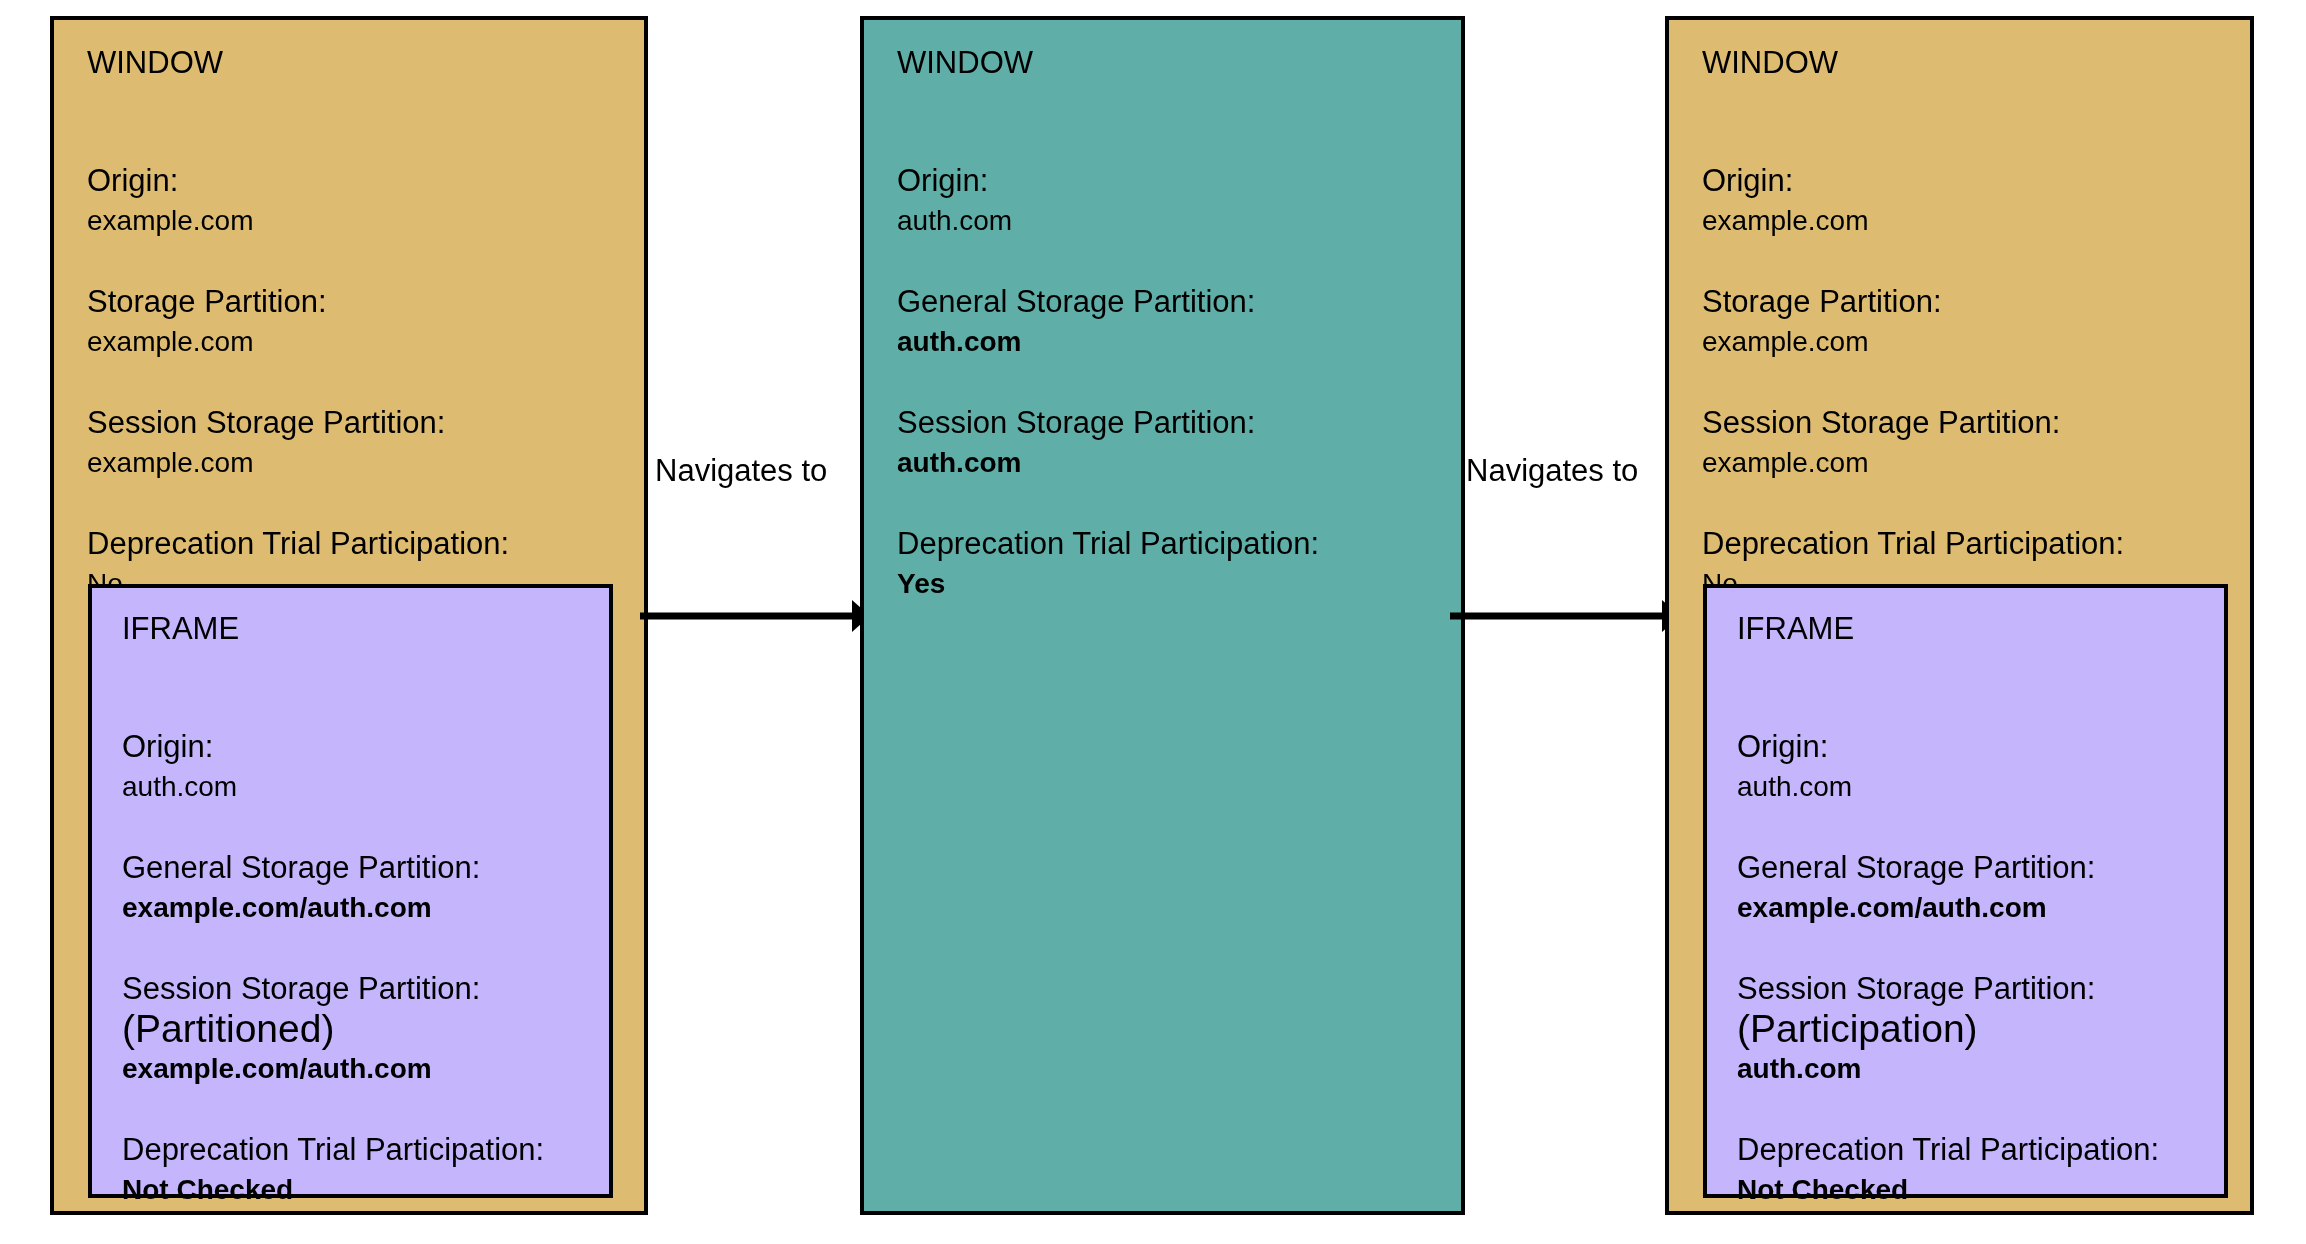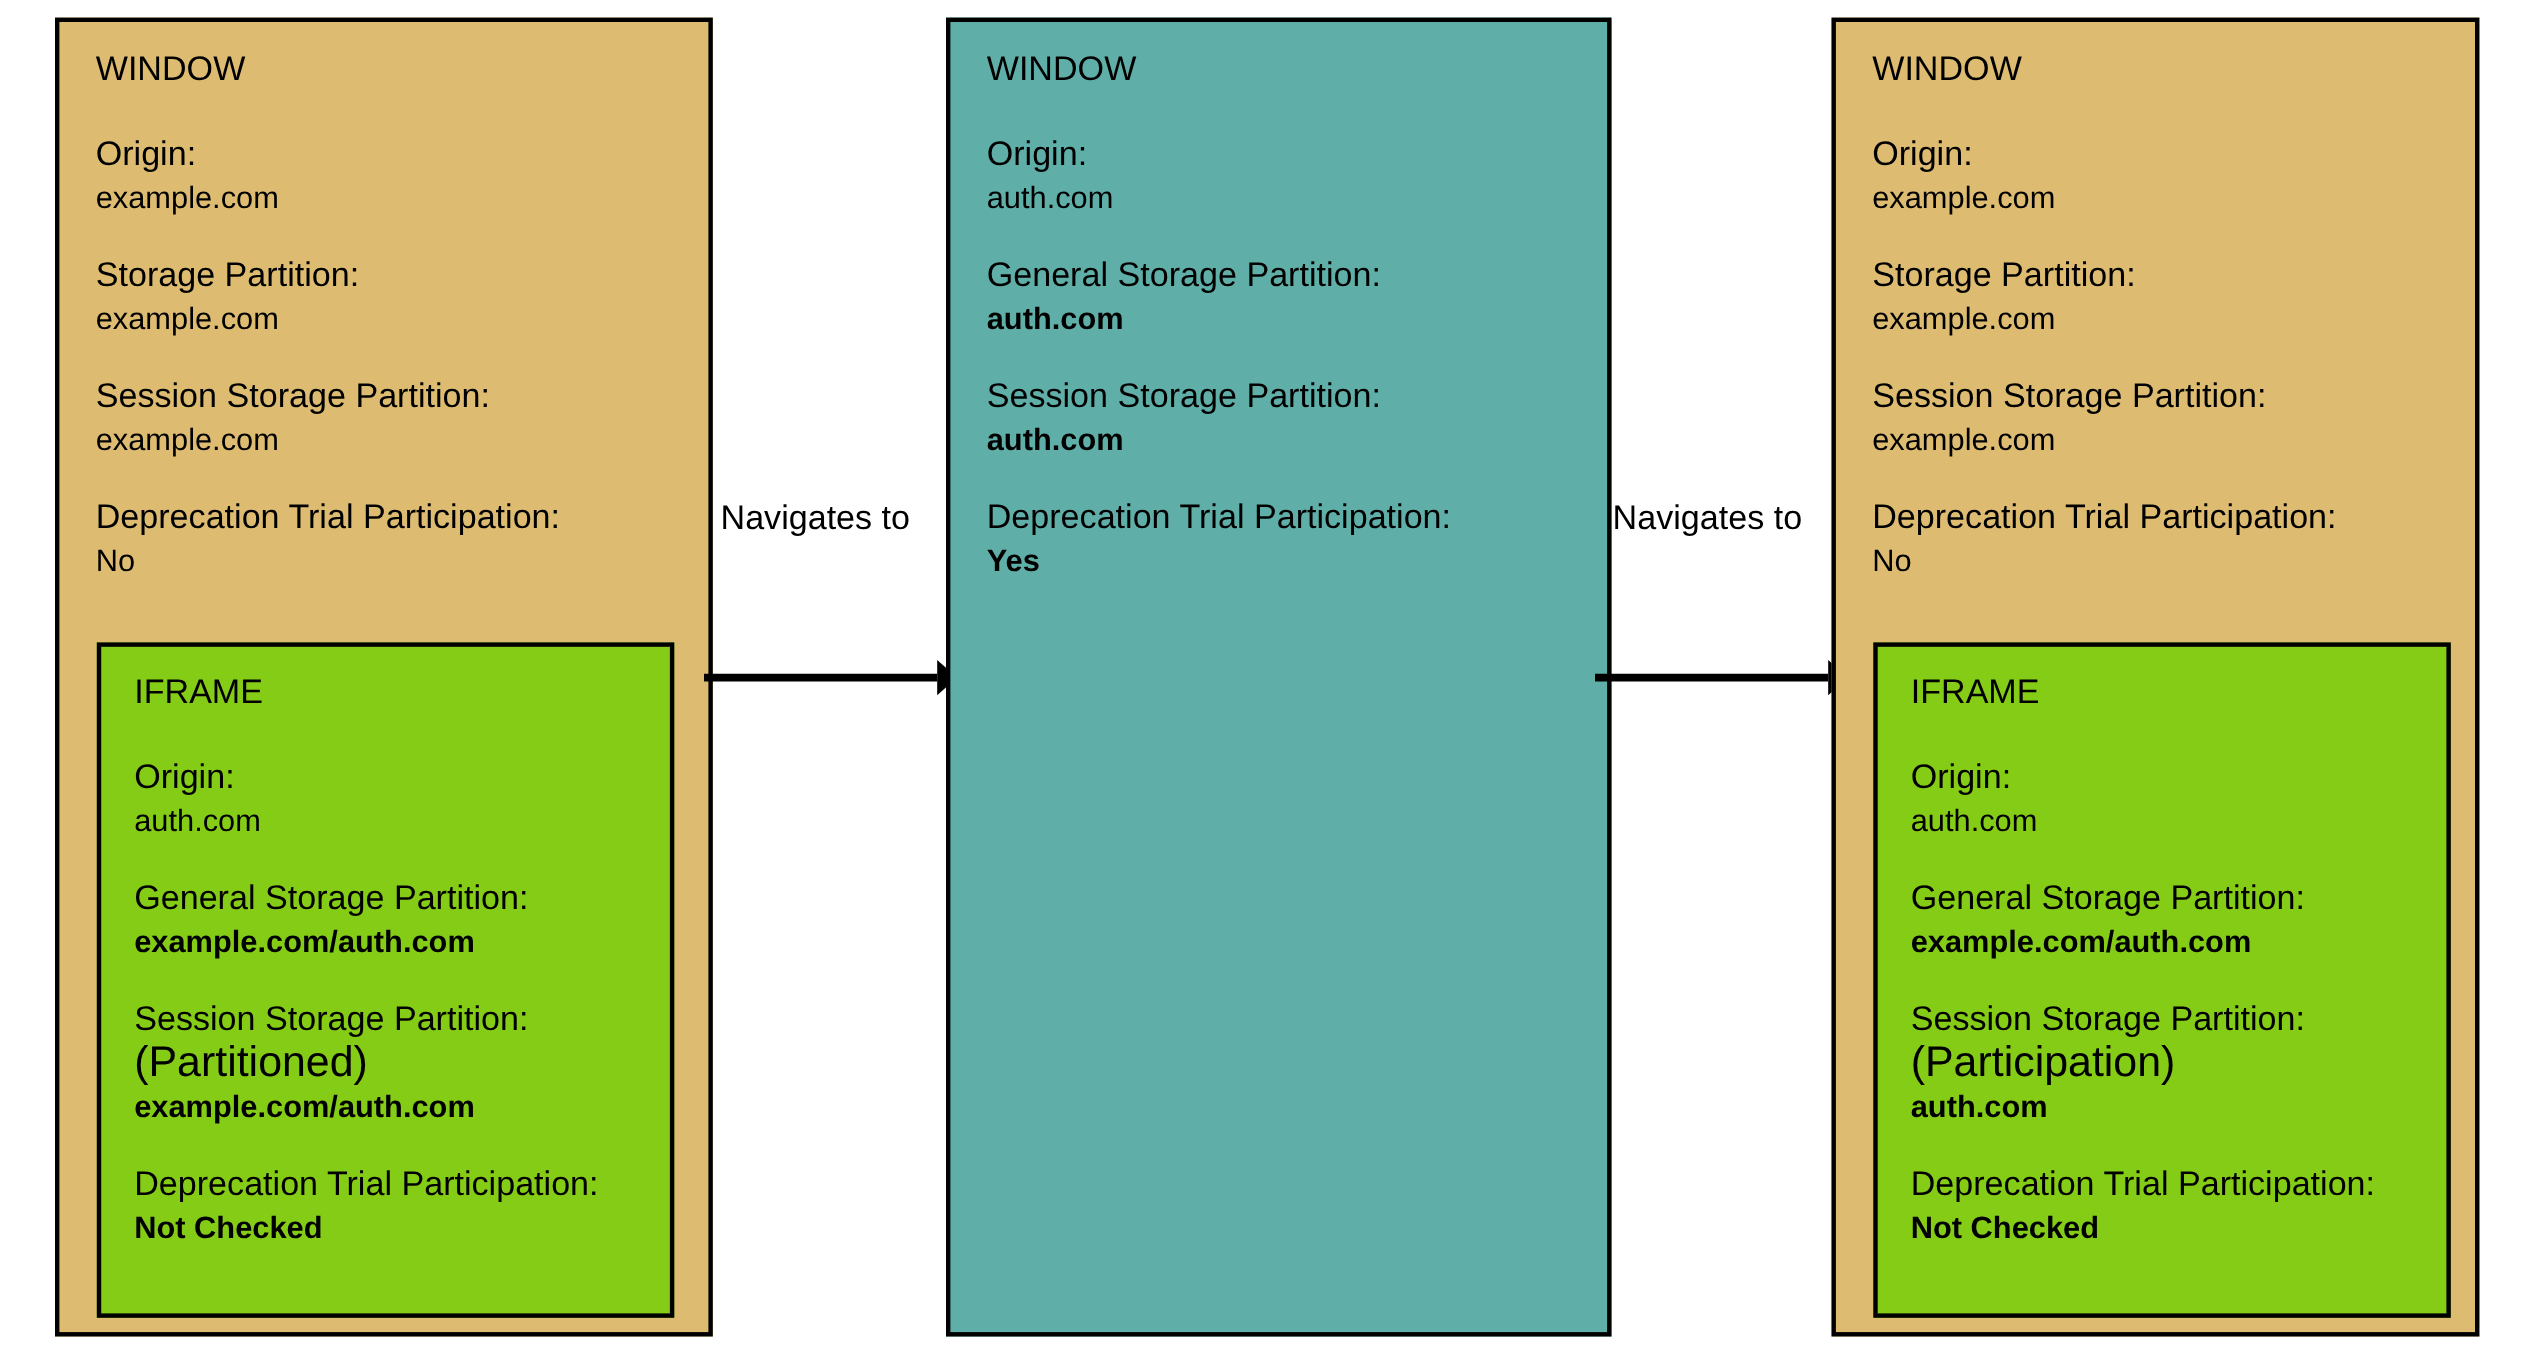--- a/index.html
+++ b/index.html
@@ -32,21 +32,21 @@
   .panel.tan   { background: #ddbc72; }
   .panel.teal  { background: #5fafa8; }
 
   #panel-1 { left: 50px;   top: 16px; width: 598px;  height: 1199px; }
   #panel-2 { left: 860px;  top: 16px; width: 605px;  height: 1199px; }
   #panel-3 { left: 1665px; top: 16px; width: 589px;  height: 1199px; }
 
   
   .iframe-box {
     position: absolute;
-    background: #84cc16;
+    background: #c4b5fd;
     border: 4px solid #000000;
     box-sizing: border-box;
   }
   #iframe-1 { left: 34px; top: 564px; width: 525px; height: 614px; }
   #iframe-3 { left: 34px; top: 564px; width: 525px; height: 614px; }
 
   
   .panel-title {
     position: absolute;
     left: 33px;
@@ -68,20 +68,21 @@
     margin-bottom: 30px;
   }
   .field:last-child { margin-bottom: 0; }
 
   .field .label {
     display: block;
     font-size: 31px;
     line-height: 40px;
     font-weight: normal;
     white-space: nowrap;
+    margin-top: 41px;
   }
   .field .sublabel {
     display: block;
     font-size: 39px;
     line-height: 40px;
     font-weight: normal;
     white-space: nowrap;
   }
   .field .value {
     display: block;

